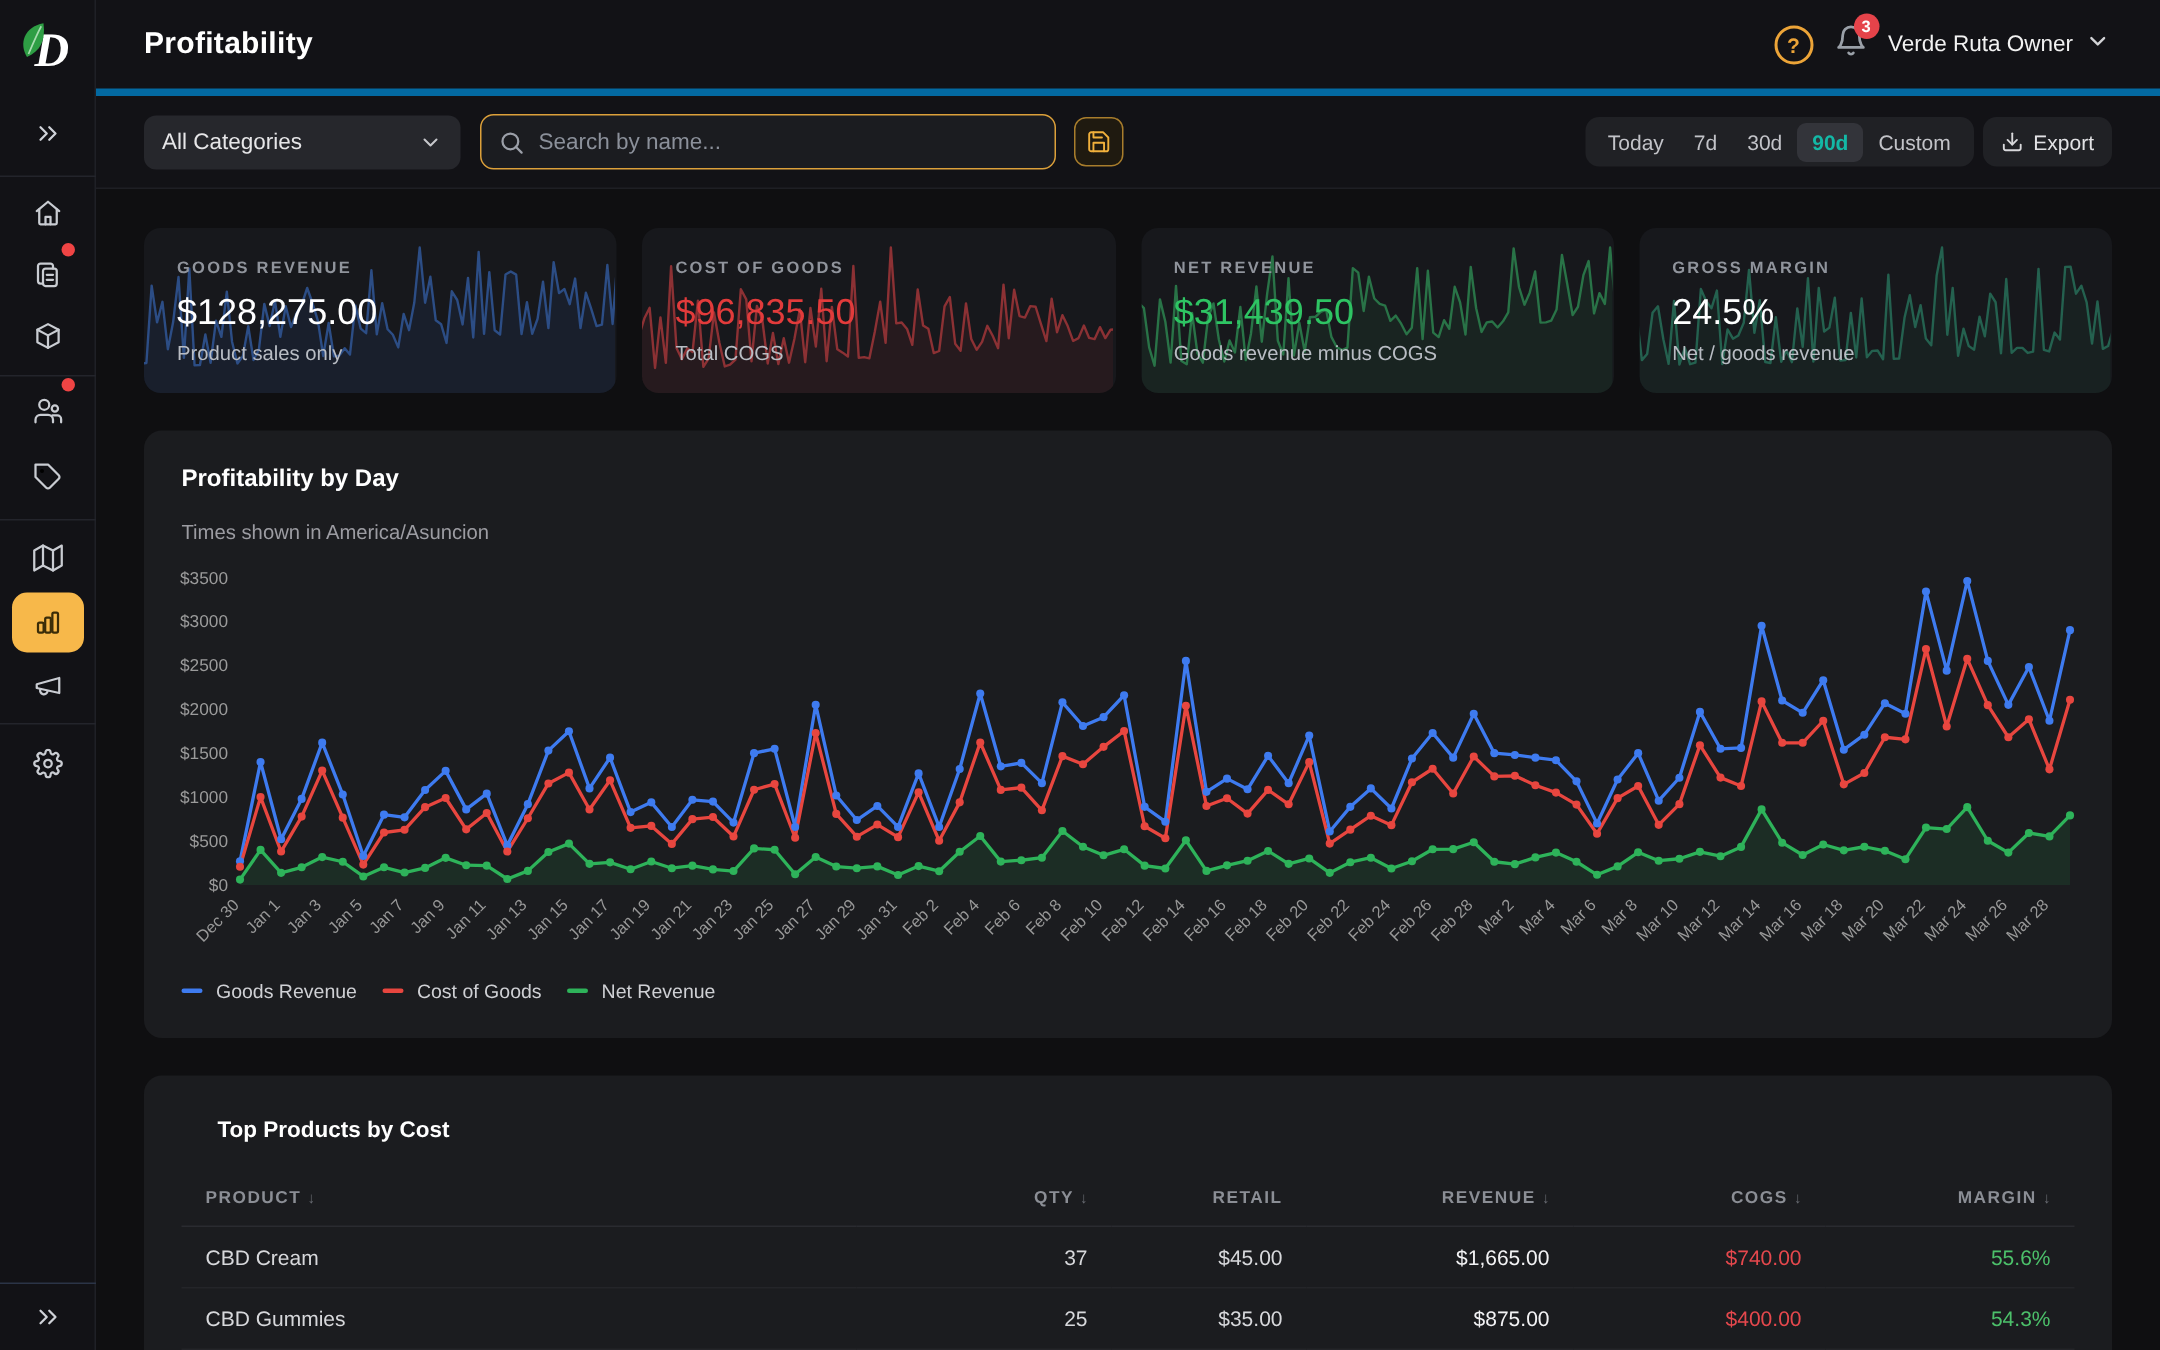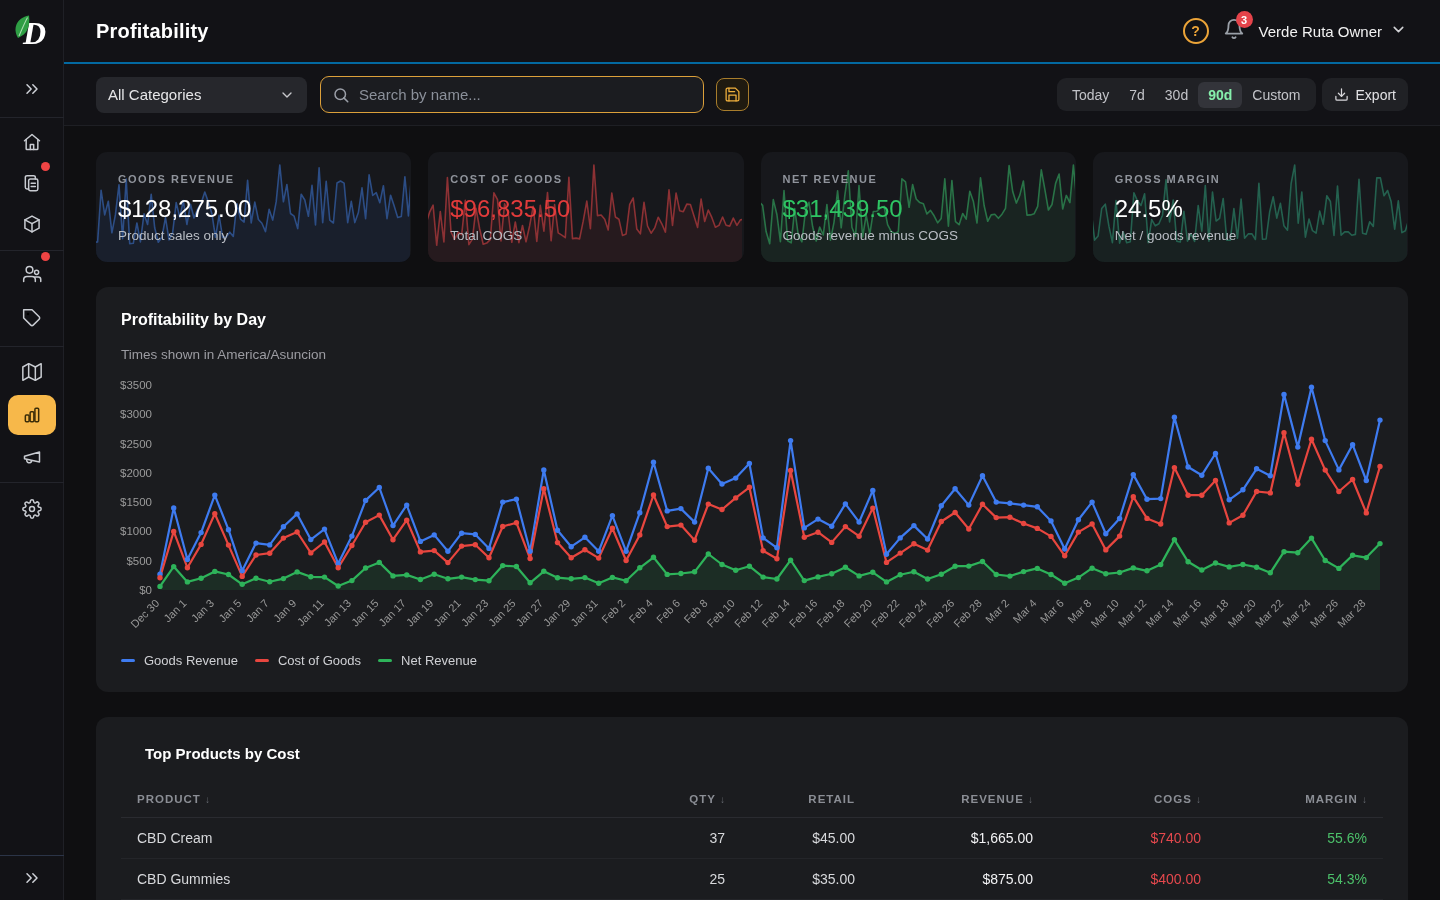--- a/index.html
+++ b/index.html
@@ -6,21 +6,21 @@
 .sidebar { position:fixed; left:0; top:0; width:64px; height:900px; background:#121216;
   border-right:1px solid #1f2026; z-index:5; }
 .logo { position:absolute; left:0; top:0; width:64px; height:64px; }
 .sdiv { position:absolute; left:0; width:64px; border-top:1px solid #23242b; }
 .sicon { position:absolute; left:12px; width:40px; height:36px; border-radius:10px;
   display:flex; align-items:center; justify-content:center; }
 .sicon.active { background:#f7b84a; left:8px; width:48px; height:40px; }
 .dot { position:absolute; right:2px; top:-4px; width:9px; height:9px; border-radius:50%;
   background:#ef4444; }
 .topbar { position:fixed; left:64px; top:0; right:0; height:64px; background:#121216;
-  border-bottom:2px solid #0369a1; display:flex; align-items:center; z-index:4; }
+  border-bottom:5px solid #0369a1; display:flex; align-items:center; z-index:4; }
 .topbar h1 { color:#fff; font-size:20px; font-weight:700; margin-left:32px; letter-spacing:.2px; }
 .tright { margin-left:auto; margin-right:33px; display:flex; align-items:center; gap:14px; }
 .help { width:26px; height:26px; border-radius:50%; border:2px solid #eca438; color:#eca438;
   font-size:14px; font-weight:700; display:flex; align-items:center; justify-content:center; }
 .bellwrap { position:relative; }
 .badge { position:absolute; top:-7px; right:-8px; min-width:17px; height:17px; border-radius:9px;
   background:#e5434a; color:#fff; font-size:11px; font-weight:700; display:flex;
   align-items:center; justify-content:center; padding:0 4px; }
 .uname { color:#f2f2f2; font-size:15px; }
 .filterbar { position:fixed; left:64px; top:64px; right:0; height:62px; background:#121216;
@@ -31,21 +31,21 @@
 .search { margin-left:13px; width:384px; height:37px; background:#1b1c20;
   border:1.5px solid #dca03a; border-radius:9px; display:flex; align-items:center;
   padding:0 11px; gap:9px; }
 .search span { color:#8b909a; font-size:15px; }
 .save { margin-left:12px; width:33px; height:33px; border:1px solid #a87d2c; background:#1f1a10;
   border-radius:8px; display:flex; align-items:center; justify-content:center; }
 .fright { margin-left:auto; margin-right:32px; display:flex; align-items:center; gap:6px; }
 .seg { background:#202125; border-radius:9px; height:33px; display:flex; align-items:center;
   padding:0 5px; }
 .seg a { color:#c2c3c8; font-size:14px; padding:5px 10px; border-radius:6px; }
-.seg a.on { background:#33343a; color:#86efac; font-weight:700; }
+.seg a.on { background:#33343a; color:#14b8a6; font-weight:700; }
 .export { background:#202125; border-radius:9px; height:33px; display:flex; align-items:center;
   gap:7px; padding:0 12px; color:#e2e2e5; font-size:14px; }
 .content { position:absolute; left:64px; top:126px; width:1376px; }
 .cards { display:flex; gap:17px; margin:26px 32px 0 32px; }
 .card { position:relative; flex:1; height:110px; background:#17181c; border-radius:11px;
   overflow:hidden; }
 .spark { position:absolute; left:0; bottom:0; }
 .clabel { position:absolute; left:22px; top:21px; font-size:11px; font-weight:700;
   letter-spacing:1.5px; color:#90949c; }
 .cval { position:absolute; left:22px; top:43px; font-size:24px; font-weight:400; color:#fff; }

